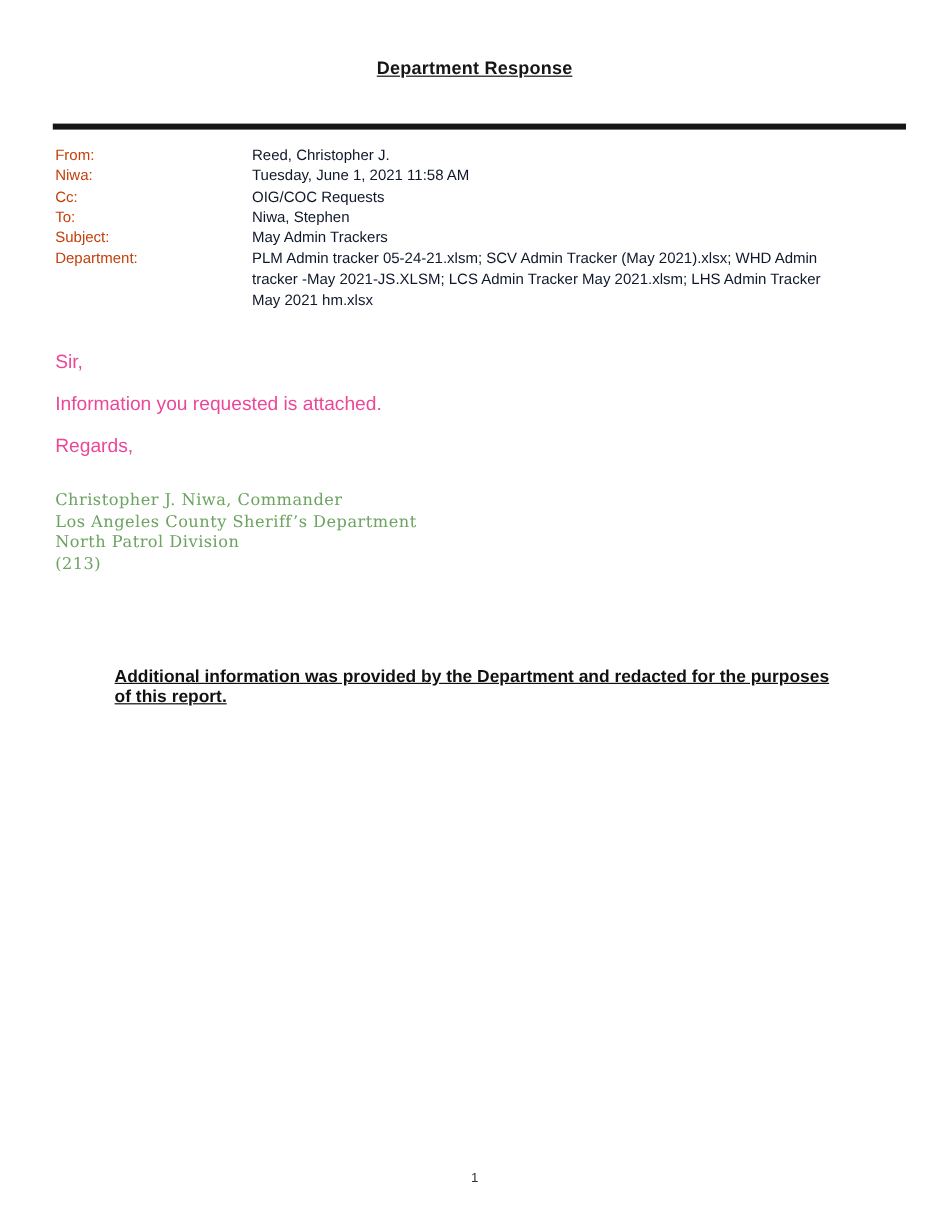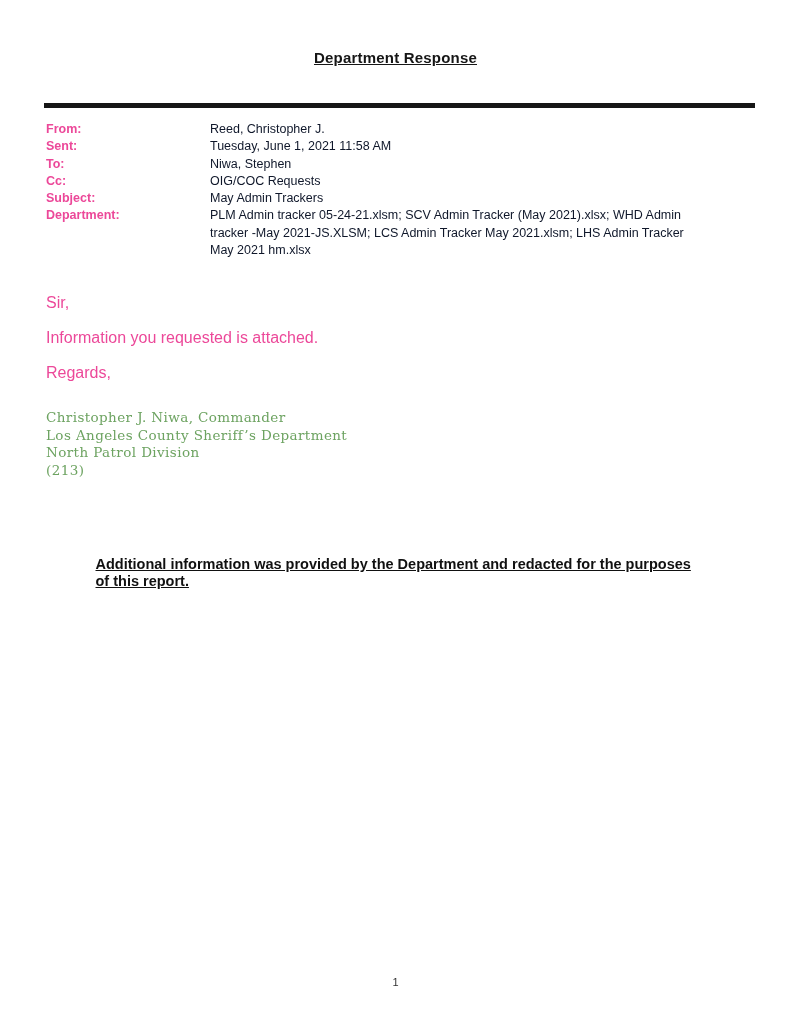--- a/index.html
+++ b/index.html
@@ -38,22 +38,22 @@
     top: 103px;
     left: 46px;
     width: 692px;
     font-size: 12.5px;
     line-height: 17.3px;
   }
   .hrow { display: flex; }
   .hlabel {
     width: 164px;
     flex-shrink: 0;
-    font-weight: bold;
-    color: #ec4899;
+    font-weight: normal;
+    color: #c2410c;
   }
   .hvalue {
     width: 486px;
     color: #0f172a;
   }
   .body-line {
     position: absolute;
     left: 46px;
     font-size: 16px;
     color: #ec4899;
@@ -102,30 +102,30 @@
   <div class="doc-title">Department Response</div>
 
   <div class="divider-rule"></div>
 
   <div class="email-headers">
     <div class="hrow">
       <div class="hlabel">From:</div>
       <div class="hvalue">Reed, Christopher J.</div>
     </div>
     <div class="hrow">
-      <div class="hlabel">Sent:</div>
+      <div class="hlabel">Niwa:</div>
       <div class="hvalue">Tuesday, June 1, 2021 11:58 AM</div>
+    </div>
+    <div class="hrow">
+      <div class="hlabel">Cc:</div>
+      <div class="hvalue">OIG/COC Requests</div>
     </div>
     <div class="hrow">
       <div class="hlabel">To:</div>
       <div class="hvalue">Niwa, Stephen</div>
-    </div>
-    <div class="hrow">
-      <div class="hlabel">Cc:</div>
-      <div class="hvalue">OIG/COC Requests</div>
     </div>
     <div class="hrow">
       <div class="hlabel">Subject:</div>
       <div class="hvalue">May Admin Trackers</div>
     </div>
     <div class="hrow">
       <div class="hlabel">Department:</div>
       <div class="hvalue">PLM Admin tracker 05-24-21.xlsm; SCV Admin Tracker (May 2021).xlsx; WHD Admin tracker -May 2021-JS.XLSM; LCS Admin Tracker May 2021.xlsm; LHS Admin Tracker May 2021 hm.xlsx</div>
     </div>
   </div>

